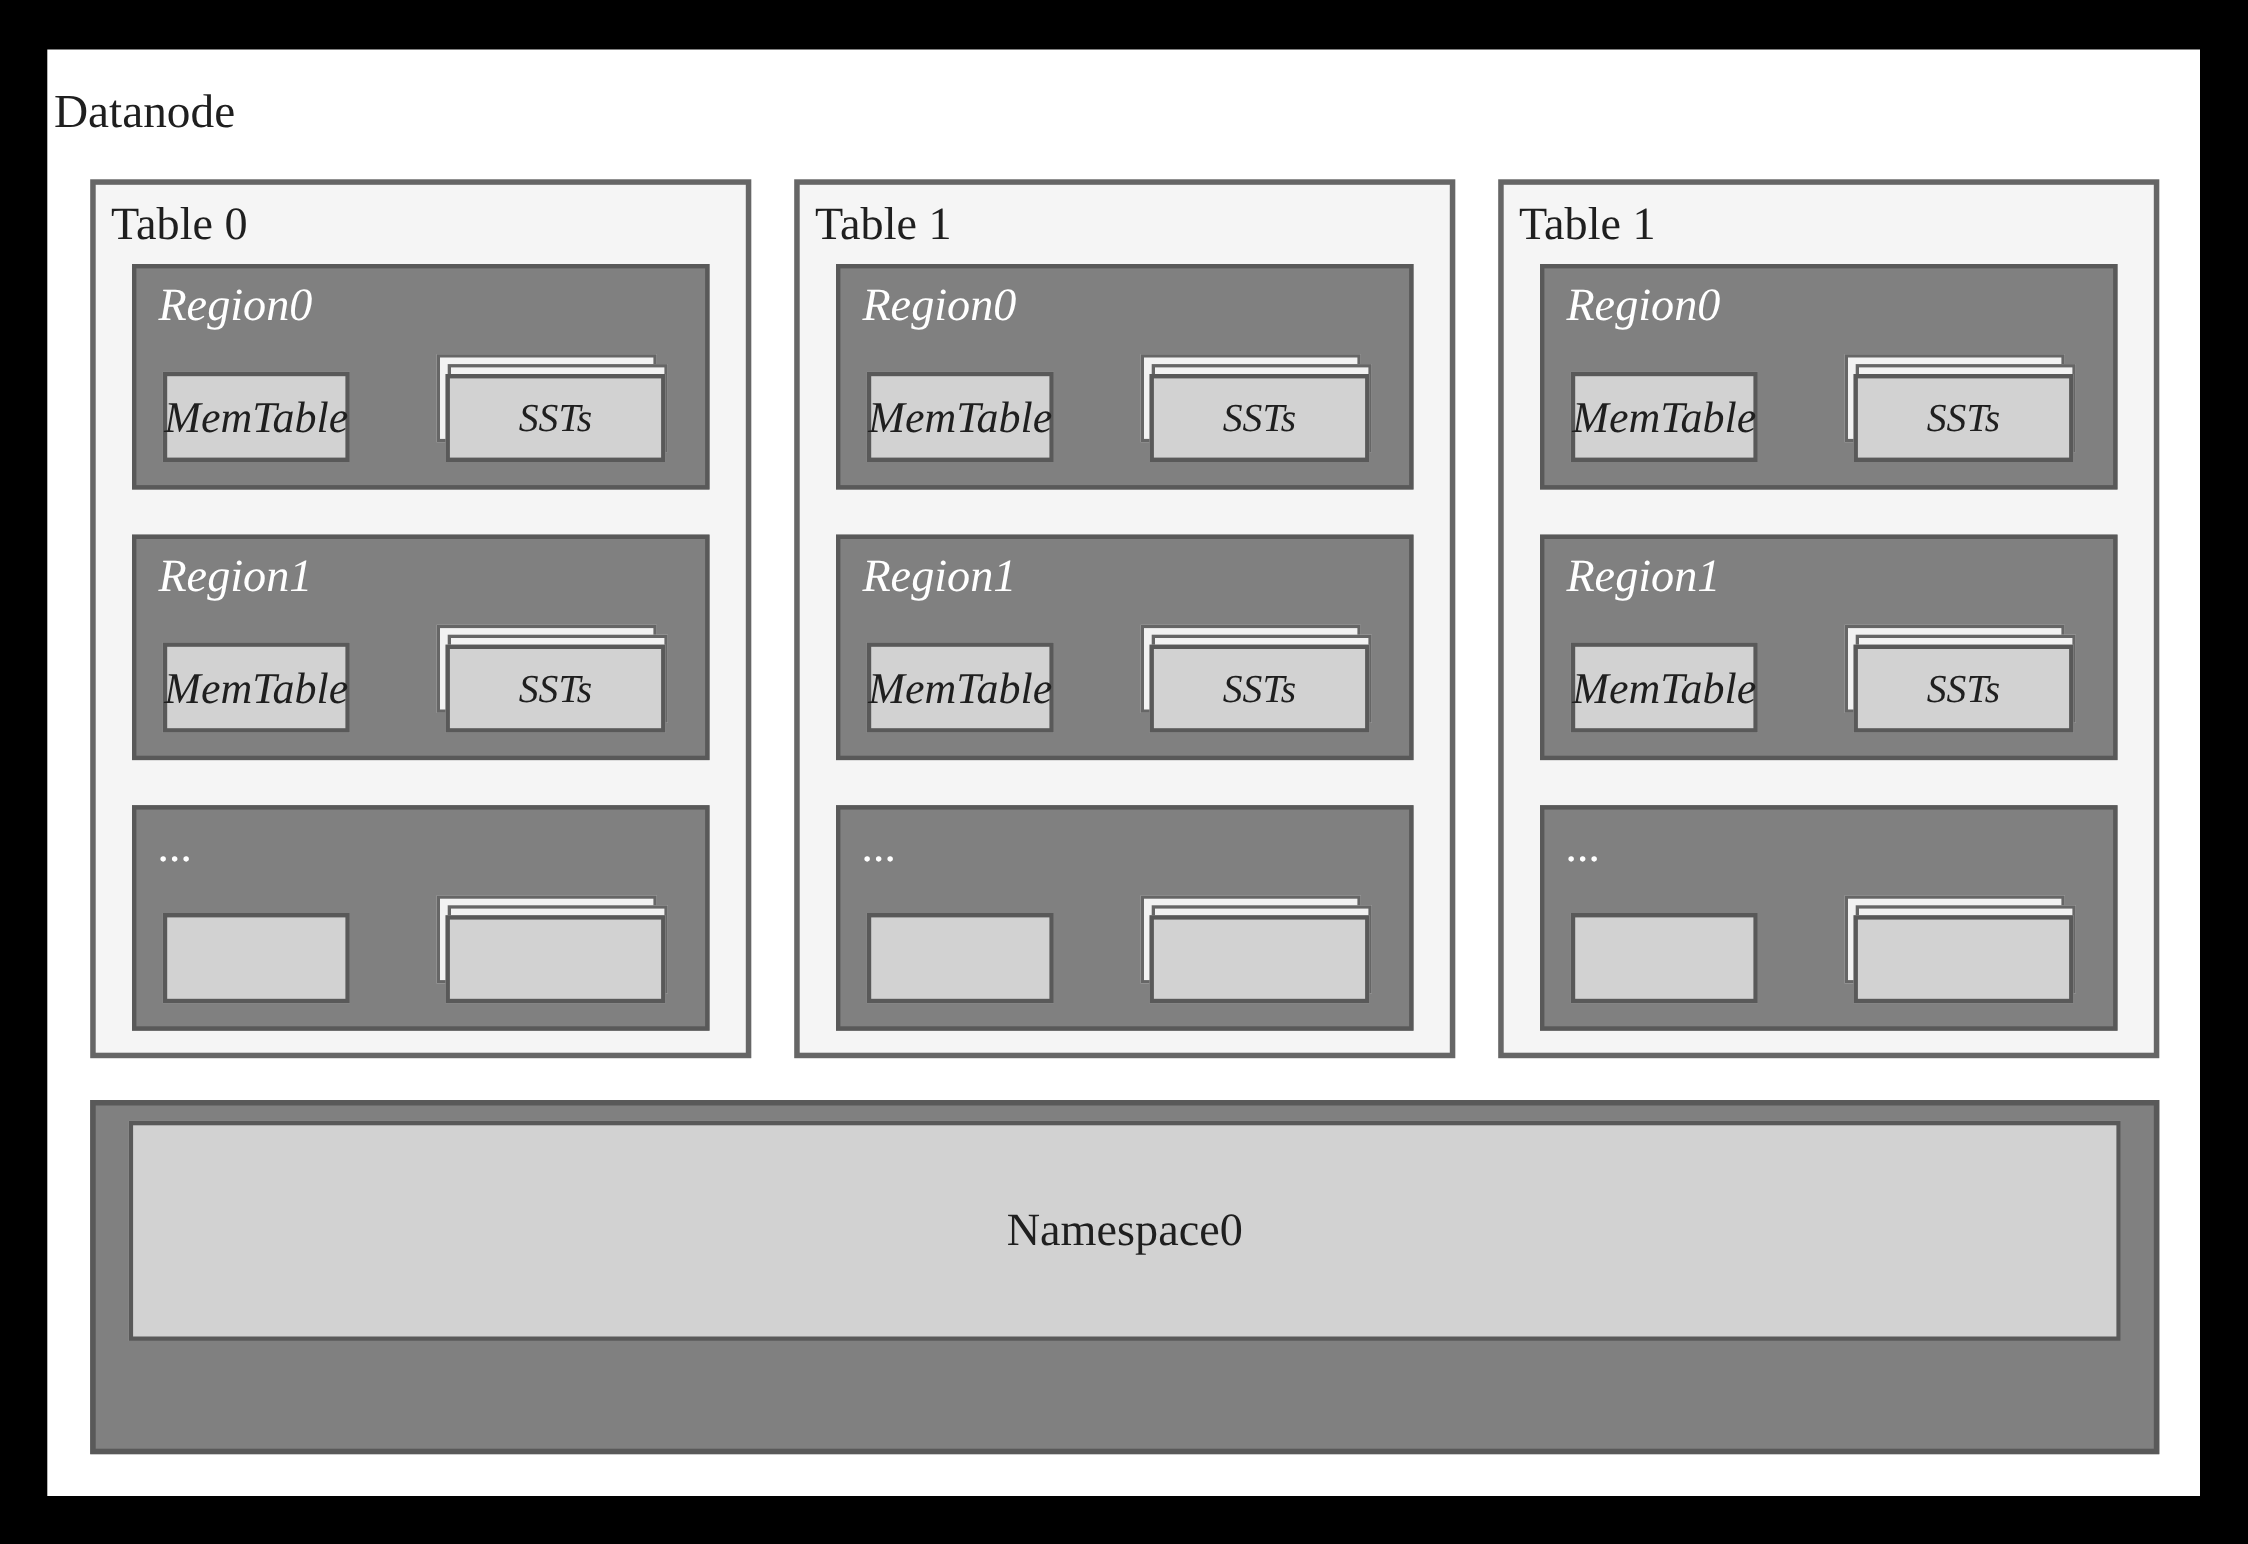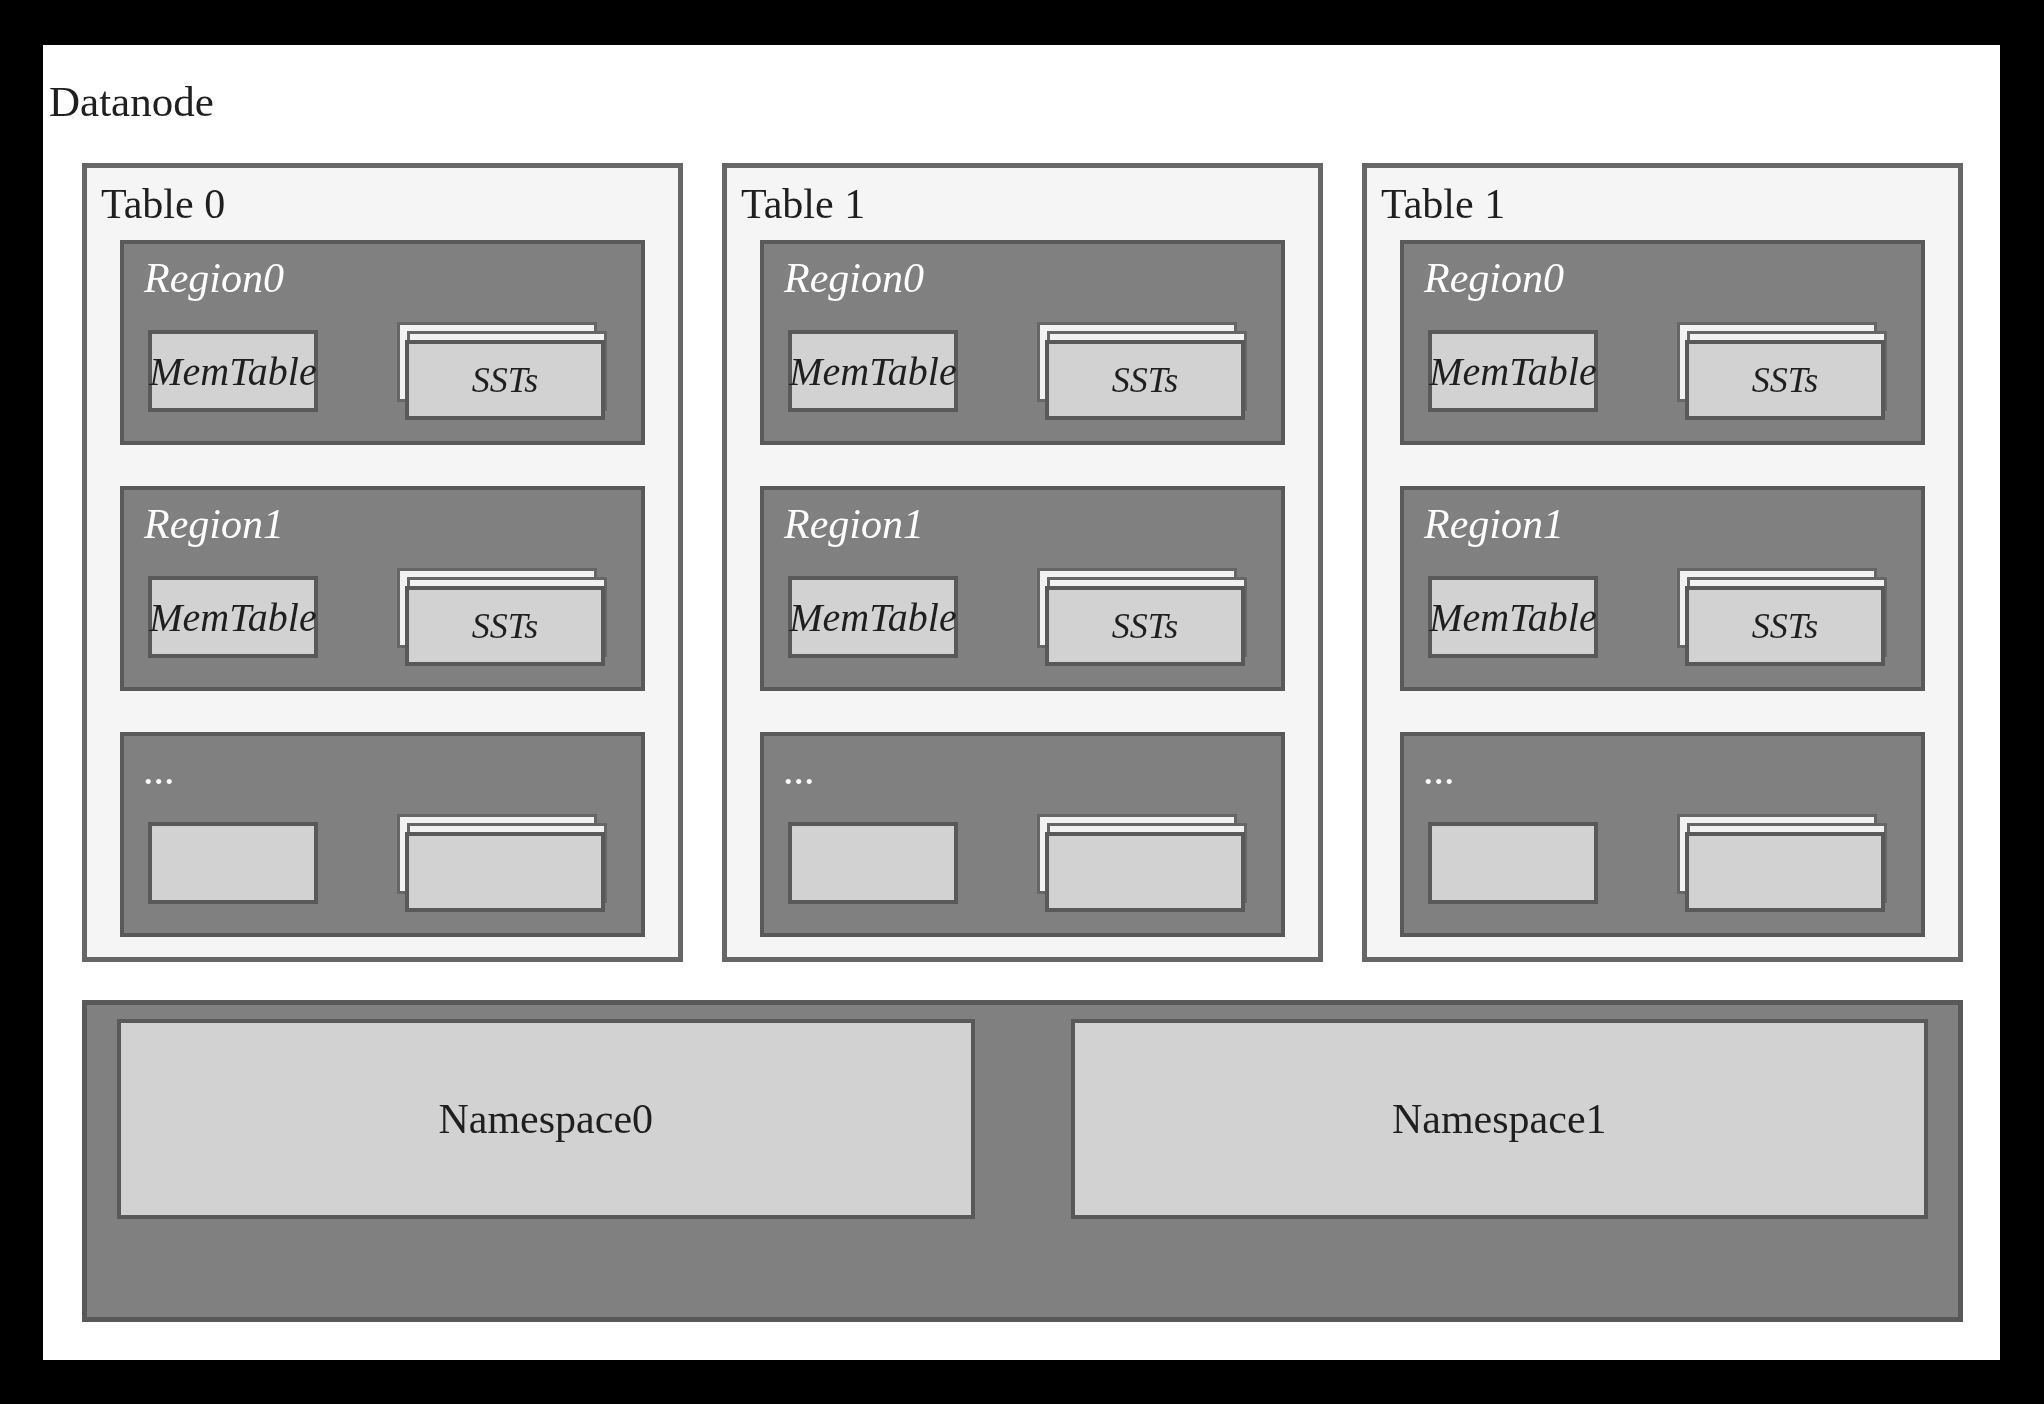--- a/index.html
+++ b/index.html
@@ -16,21 +16,21 @@
     flex:1;box-sizing:border-box;height:799px;
     background:var(--table-fill,#f5f5f5);border:5px solid var(--table-border,#666);
   }
   .table-label{margin:12px 0 0 14px;font-size:42px;line-height:48px;color:var(--ink,#1f1f1f);}
   .regions{display:flex;flex-direction:column;gap:41px;margin:12px 33px 0 33px;}
   .region{
     box-sizing:border-box;height:205px;
     background:var(--region-fill,#808080);border:4px solid var(--inner-border,#595959);font-style:italic;
   }
   .region-label{margin:10px 0 0 20px;font-size:42px;line-height:48px;color:var(--label-light,#fff);}
-  .region-row{display:flex;justify-content:space-between;align-items:center;margin:20px 24px 0 24px;}
+  .region-row{display:flex;justify-content:space-between;align-items:flex-end;margin:20px 24px 0 24px;}
   .membox{
     box-sizing:border-box;width:170px;height:82px;
     background:var(--box-fill,#d2d2d2);border:4px solid var(--inner-border,#595959);
     display:flex;align-items:center;justify-content:center;
     font-size:40px;color:var(--ink,#1f1f1f);
   }
   .stack{position:relative;width:220px;height:98px;flex:0 0 auto;}
   .layer{
     position:absolute;box-sizing:border-box;width:200px;height:80px;
     background:var(--stack-back-fill,#f2f2f2);border:3px solid var(--table-border,#666);
@@ -183,18 +183,17 @@
         <div class="layer front"></div>
       </div>
     </div>
   </div>
 </div>
   </div>
 </div>
       <div class="wal">
         <div class="namespaces" id="namespaces">
             <div class="namespace">Namespace0</div>
-            <div class="namespace">Namespace1</div>
           </div>
       </div>
     </div>
   </div>
 </div>
 
 </body></html>

